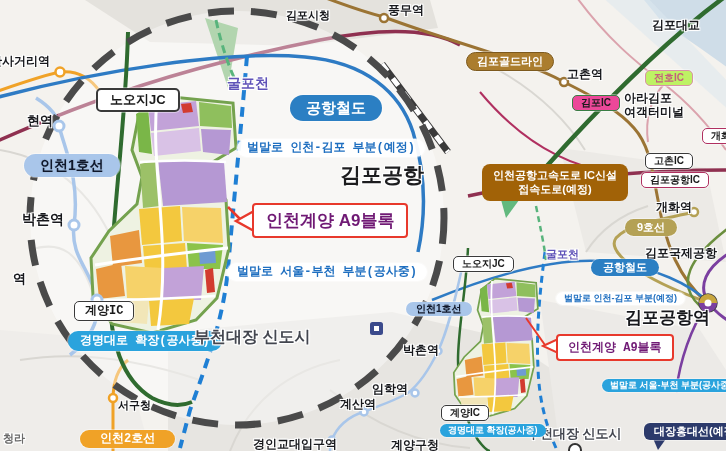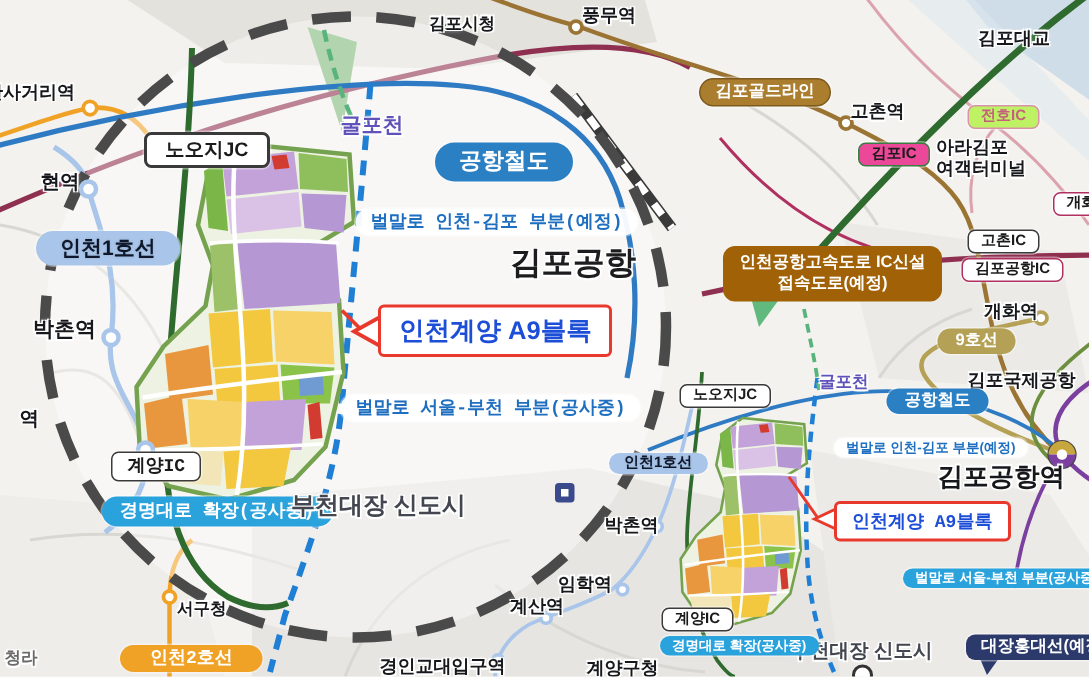--- a/index.html
+++ b/index.html
@@ -15,21 +15,21 @@
   .pill-line1{background:#a9c6ea;color:#0f172a;text-shadow:0 0 2px rgba(0,0,0,.15);}
   .pill-orange{background:#f0a227;color:#fff;}
   .pill-gold{background:#ab7d2e;color:#fff;border:1.5px solid #7d5a1e;}
   .pill-tan{background:#b4a155;color:#fff;}
   .pill-navy{background:#2c3a6b;color:#fff;border-radius:6px;}
   .pill-white{background:#fff;color:#1a1a1a;border:1.5px solid #3a3a3a;border-radius:5px;}
   .pill-outline-pink{background:#bef264;color:#c4607c;border:1.5px solid #d893a6;border-radius:5px;}
   .pill-outline-green{background:#ec4899;color:#1a1a1a;border:1.5px solid #3a7d44;border-radius:5px;}
   .pill-outline-crimson{background:#fff;color:#1a1a1a;border:1.5px solid #b03060;border-radius:5px;}
   .whiteblue{background:rgba(255,255,255,.95);color:#1f6fc0;border-radius:12px;font-weight:700;}
-  .callout-red{position:absolute;z-index:6;background:#fff;border:2.5px solid #e8392c;color:#1d4ed8;
+  .callout-red{position:absolute;z-index:6;background:#fff;border:2.5px solid #e8392c;color:#701a75;
         font-weight:800;border-radius:4px;white-space:nowrap;}
   .callout-green{position:absolute;z-index:5;background:#a16207;color:#fff;text-align:center;
         border-radius:8px;font-weight:700;line-height:1.3;}
   .purple-t{color:#5f52b8;}
   .gray-t{color:#43464f;}
   .s9{font-size:9px;}.s10{font-size:10px;}.s11{font-size:11px;}.s12{font-size:12px;font-family:Liberation Mono, monospace;}
   .s13{font-size:13px;}.s14{font-size:14px;}.s15{font-size:15px;}.s16{font-size:16px;}
   .s17{font-size:17px;}.s21{font-size:21px;}
 </style>
 </head>

